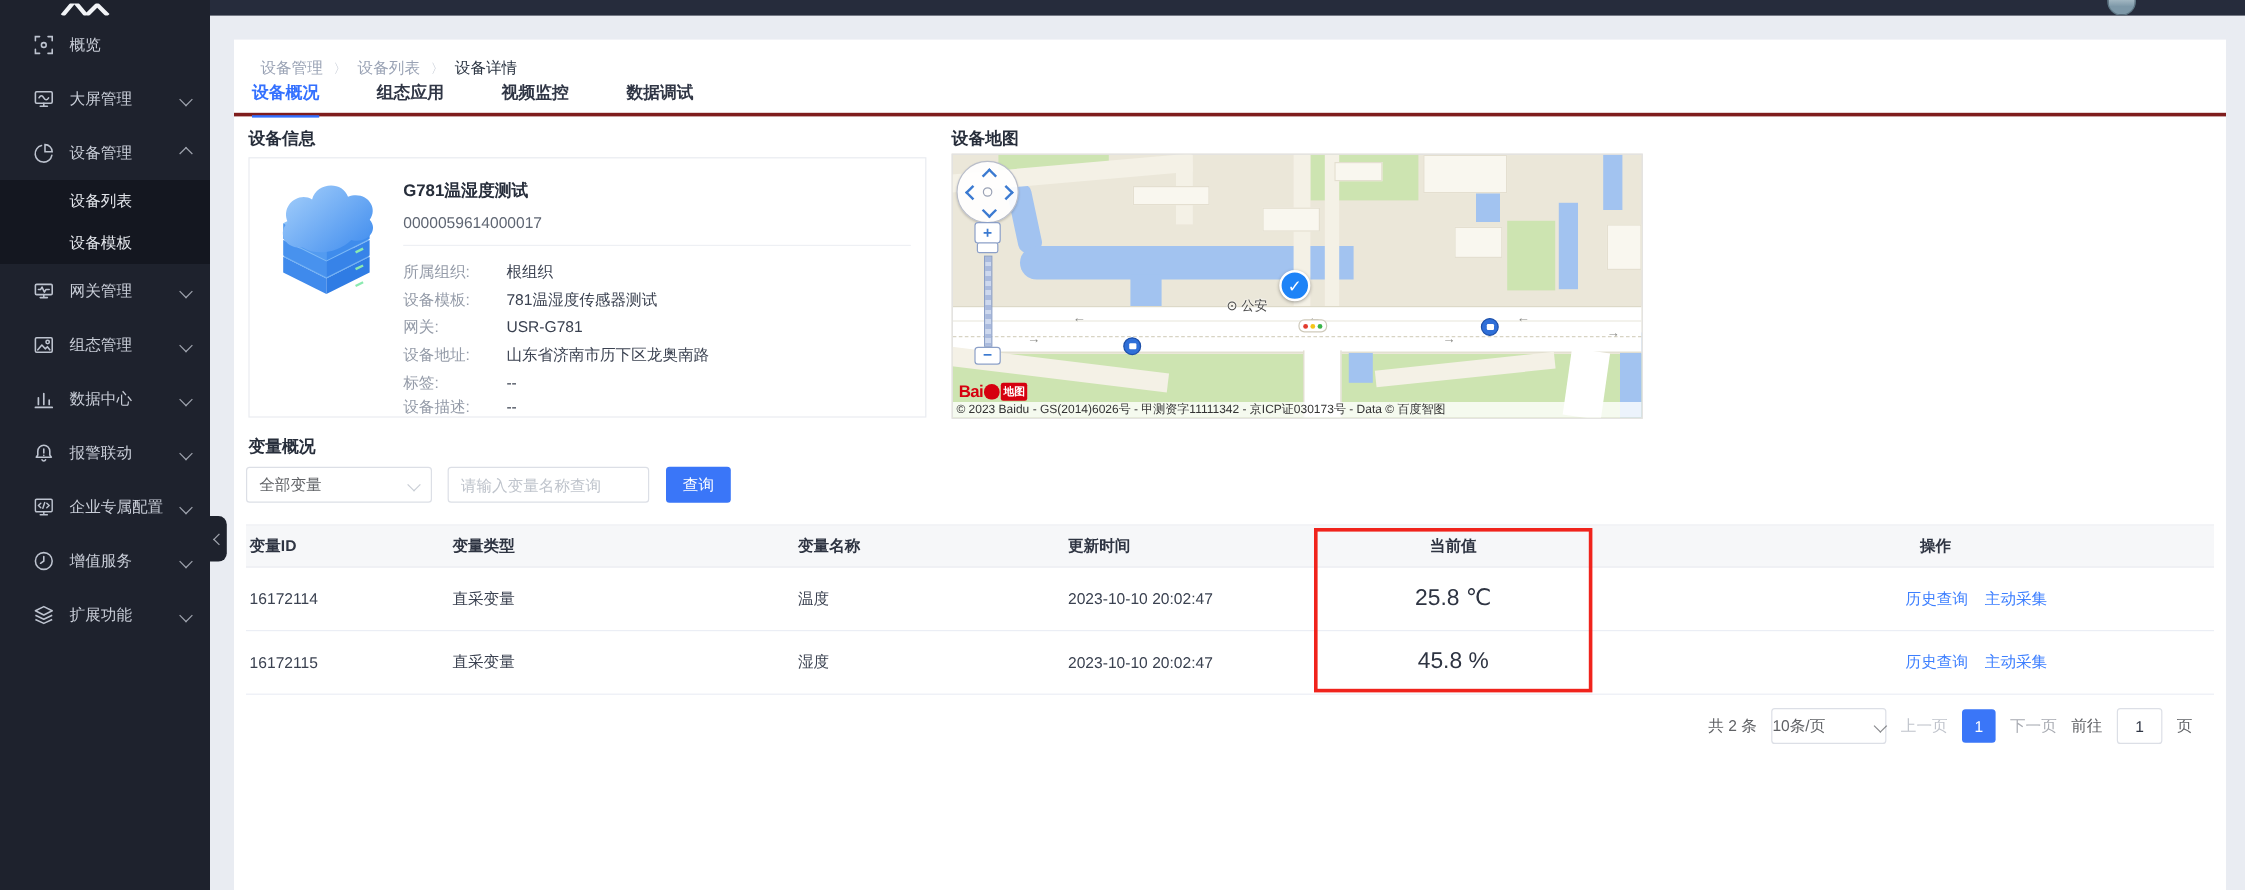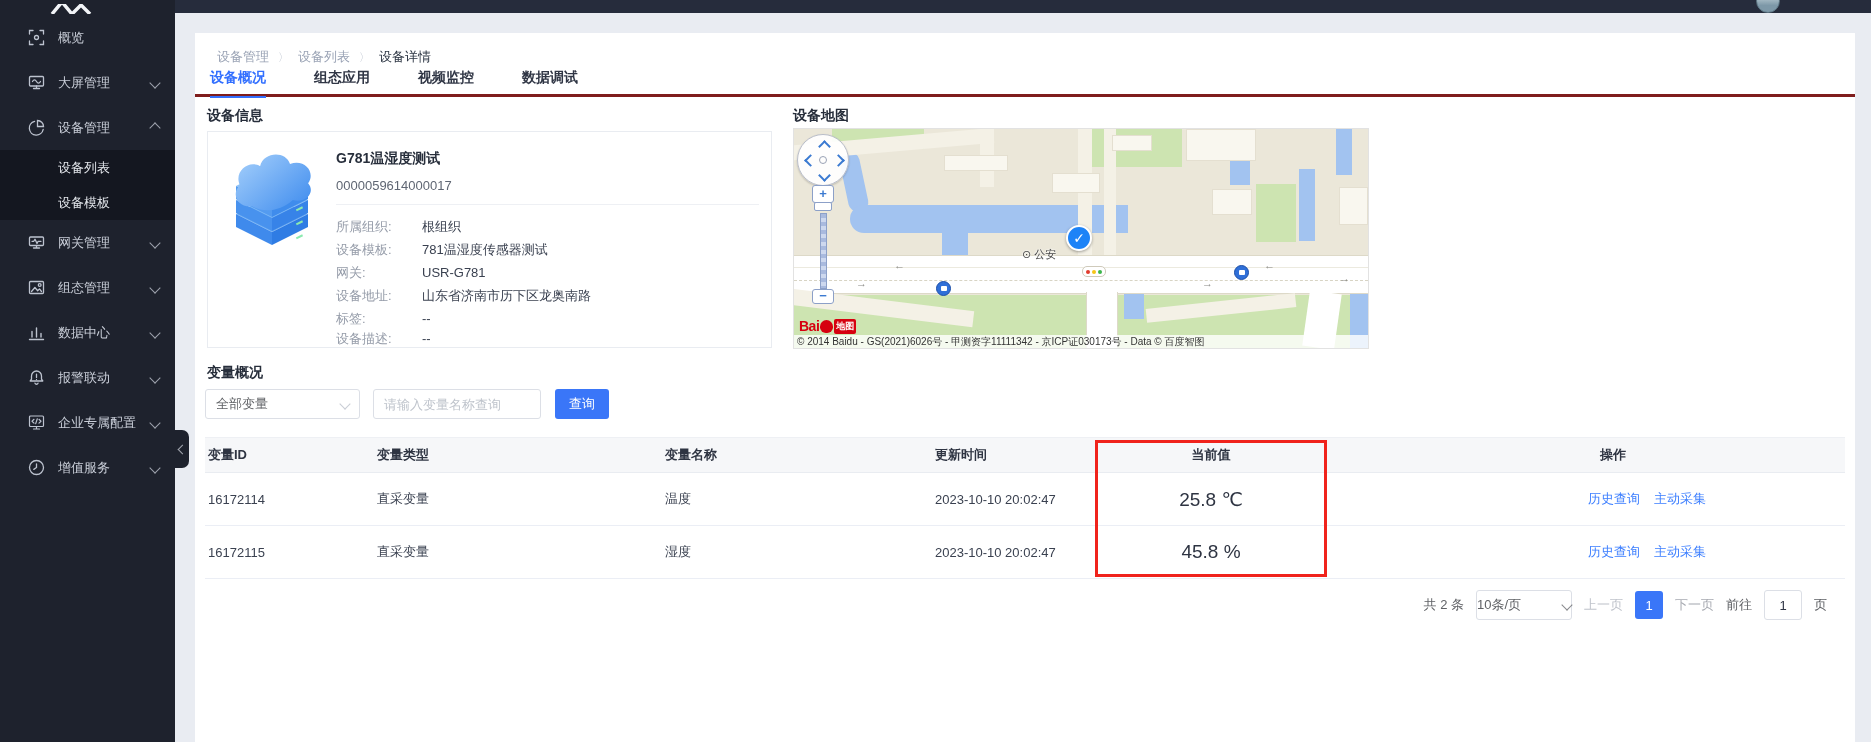--- a/index.html
+++ b/index.html
@@ -88,21 +88,21 @@
                 font-size:13px;color:#303645;box-sizing:border-box;outline:none;font-family:inherit;}
   .search-input::placeholder{color:#bfc4cc;}
   .btn-primary{position:absolute;height:30px;background:#3a76f8;color:#fff;border:none;border-radius:3px;
                font-size:13px;padding:0 14px;cursor:pointer;font-family:inherit;}
   
   .vtable{position:absolute;left:10px;top:404px;width:1640px;}
   .thead{position:relative;height:34px;background:#f6f7f9;border-top:1px solid #eef0f4;border-bottom:1px solid #e9ecf1;
          font-size:13px;font-weight:bold;color:#2e3442;}
   .trow{position:relative;height:52px;border-bottom:1px solid #ebeef5;font-size:13px;color:#3a4150;}
   .cell{position:absolute;top:50%;transform:translateY(-50%);white-space:nowrap;}
-  .c-id{left:3px;} .c-type{left:172px;} .c-name{left:460px;} .c-upd{left:730px;}
+  .c-id{left:3px;} .c-type{left:172px;} .c-name{left:460px;} .c-upd{left:685px;}
   .c-val{left:890px;width:232px;text-align:center;}
   .c-act{left:1383px;display:flex;gap:14px;}
   .bigval{font-size:19px;color:#2e3442;}
   .link{color:#3d7fff;cursor:pointer;text-decoration:none;}
   .annotation{position:absolute;left:900px;top:407px;width:232px;height:137px;border:3px solid #f0231c;
               box-sizing:border-box;z-index:4;pointer-events:none;}
   
   .pager{position:absolute;top:557px;right:28px;height:30px;display:flex;align-items:center;gap:12px;font-size:13px;color:#606266;}
   .pager .psel{position:relative;width:94px;height:28px;border:1px solid #dcdfe6;border-radius:3px;
                display:flex;align-items:center;justify-content:center;gap:10px;color:#606266;cursor:pointer;}
@@ -230,20 +230,30 @@
       <span class="nicon">
         <svg viewBox="0 0 17 17" width="17" height="17" fill="none" stroke="currentColor" stroke-width="1.3" stroke-linecap="round">
             <circle cx="8.5" cy="8.5" r="7"></circle>
             <path d="M8.5 4.8V8.5L5.8 10.4"></path>
           </svg>
       </span>
       <span class="nlabel">增值服务</span>
       <span class="chev"></span>
     </div>
 
+    <div class="nav-item">
+      <span class="nicon">
+        <svg viewBox="0 0 17 17" width="17" height="17" fill="none" stroke="currentColor" stroke-width="1.3" stroke-linejoin="round">
+            <path d="M8.5 1.5L15.5 5 8.5 8.5 1.5 5z"></path>
+            <path d="M1.5 8.7L8.5 12l7-3.3M1.5 12.2L8.5 15.5l7-3.3"></path>
+          </svg>
+      </span>
+      <span class="nlabel">扩展功能</span>
+      <span class="chev"></span>
+    </div>
   </div>
 </div>
 <div class="handle">
   <span class="chev"></span>
 </div>
 
 <div class="card">
 
   <div class="breadcrumb">
     <span>设备管理</span>
@@ -384,21 +394,21 @@
     <div class="zoombtn" style="left:18px;top:56px;height:18px;line-height:16px;">+</div>
     <div class="zhandle"></div>
     <div class="ztrack"></div>
     <div class="zoombtn" style="left:18px;top:160px;height:15px;line-height:12px;">−</div>
 
     <div class="bdlogo">
       <span class="bai">Bai</span>
       <span class="paw"></span>
       <span class="ditu">地图</span>
     </div>
-    <div class="copyright">© 2014 Baidu - GS(2021)6026号 - 甲测资字11111342 - 京ICP证030173号 - Data © 百度智图</div>
+    <div class="copyright">© 2023 Baidu - GS(2014)6026号 - 甲测资字11111342 - 京ICP证030173号 - Data © 百度智图</div>
   </div>
 
   <div class="sec-title" style="left:12px;top:331px;">变量概况</div>
   <div class="select-box" style="left:10px;top:356px;width:155px;">
     <span>全部变量</span>
     <span class="chev"></span>
   </div>
   <input class="search-input" style="left: 178px; top: 356px; width: 168px;" type="text" placeholder="请输入变量名称查询">
   <button class="btn-primary" style="left:360px;top:356px;">查询</button>
 

